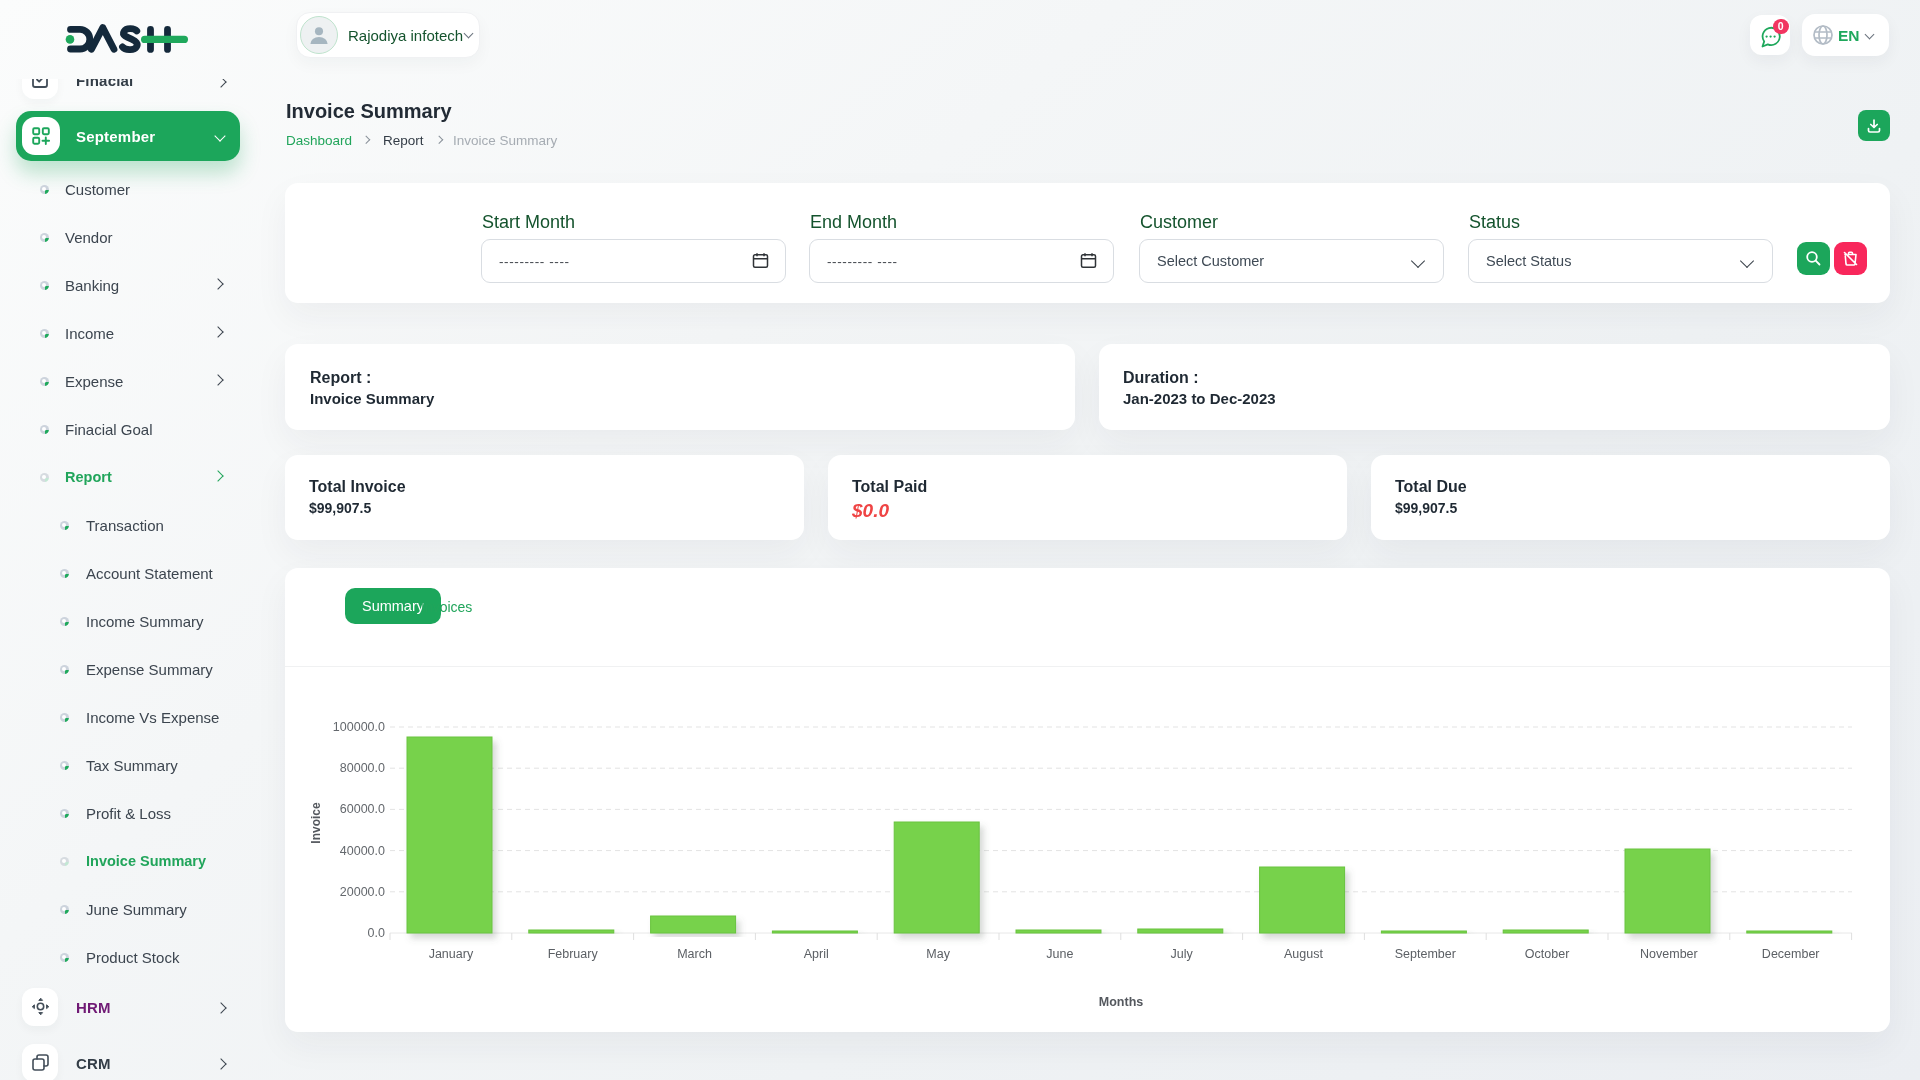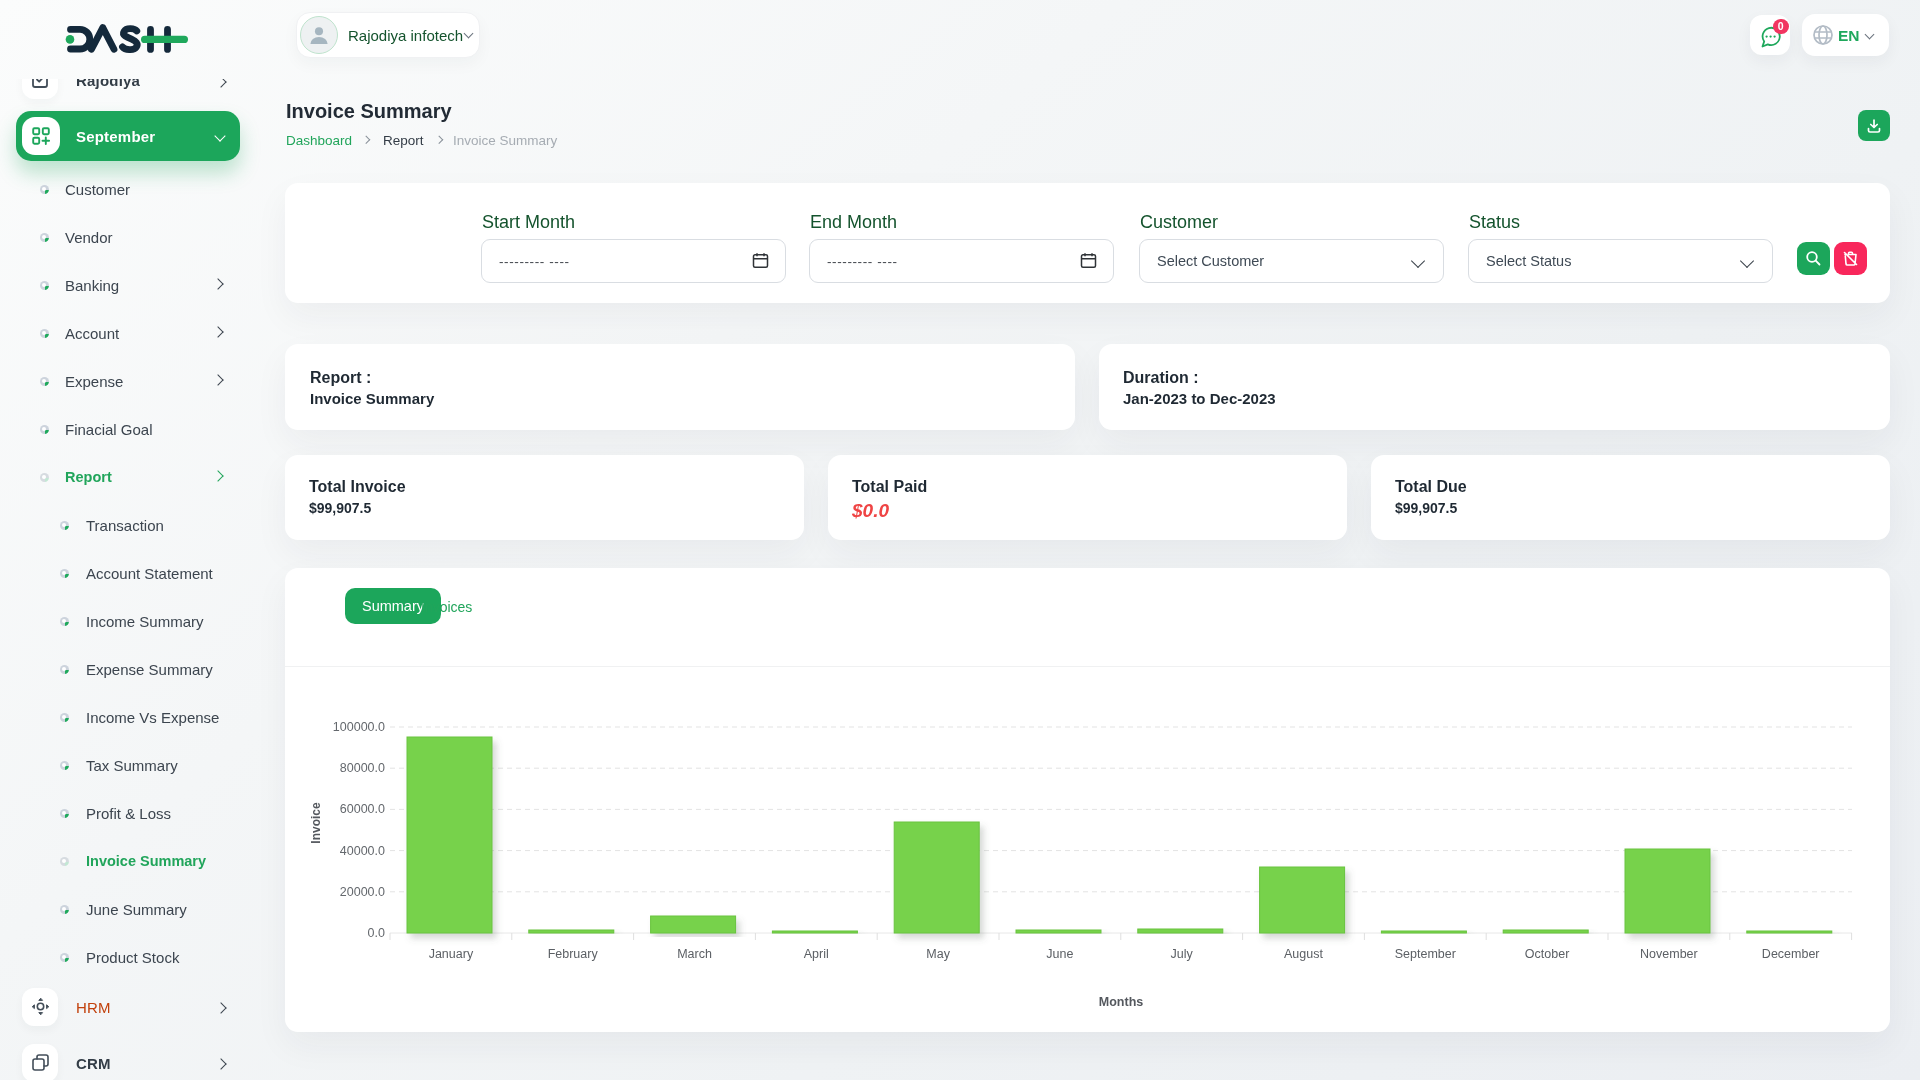--- a/index.html
+++ b/index.html
@@ -19,41 +19,41 @@
 </style>
 </head>
 <body>
 <div class="abs" style="left:0;top:79px;width:262px;height:1001px;overflow:hidden;">
 
 <div class="ico-box" style="left:22px;top:-18px;height:38px;"></div>
 <svg class="abs" style="left:31px;top:-8px;" width="18" height="18" viewBox="0 0 18 18" fill="none" stroke="#434e59" stroke-width="1.8" stroke-linecap="round" stroke-linejoin="round">
       <path d="M5.5 2.5 H4 a2 2 0 0 0 -2 2 V14 a2 2 0 0 0 2 2 H14 a2 2 0 0 0 2-2 V4.5 a2 2 0 0 0 -2-2 H12.5"></path>
       <path d="M6 8.5 L8.2 10.7 L12.5 6"></path>
     </svg>
-<div class="nav-txt" style="left:76px;top:-7px;font-weight:bold;letter-spacing:0.2px;color:#333d47;">Rajodiya</div>
+<div class="nav-txt" style="left:76px;top:-7px;font-weight:bold;letter-spacing:0.2px;color:#333d47;">Finacial</div>
 <div class="chev" style="left:217px;top:-1px;"></div>
 <div class="abs" style="left:16px;top:32px;width:224px;height:50px;background:#1ca65b;border-radius:15px;box-shadow:0 12px 20px rgba(28,166,91,0.28);"></div>
 <div class="abs" style="left:22px;top:38px;width:38px;height:38px;background:#fff;border-radius:13px;"></div>
 <svg class="abs" style="left:31px;top:47px;" width="20" height="20" viewBox="0 0 20 20" fill="none" stroke="#1ca65b" stroke-width="1.9" stroke-linecap="round" stroke-linejoin="round">
       <rect x="2.2" y="2.2" width="6" height="6" rx="1.2"></rect>
       <rect x="11.8" y="2.2" width="6" height="6" rx="1.2"></rect>
       <rect x="2.2" y="11.8" width="6" height="6" rx="1.2"></rect>
       <path d="M14.8 11.5 v6.5 M11.5 14.8 h6.6"></path>
     </svg>
 <div class="abs" style="left:76px;top:49px;font-size:15px;font-weight:bold;letter-spacing:0.2px;color:#fff;">September</div>
 <div class="chev" style="left:216px;top:53px;border-color:#fff;transform:rotate(45deg);"></div>
 <div class="bullet" style="left:39.5px;top:105.5px;background:conic-gradient(from 95deg,#1fa85c 0 78deg,#ccd3dc 78deg 360deg);"></div>
 <div class="nav-txt" style="left:65px;top:102px;">Customer</div>
 <div class="bullet" style="left:39.5px;top:153.5px;background:conic-gradient(from 95deg,#1fa85c 0 78deg,#ccd3dc 78deg 360deg);"></div>
 <div class="nav-txt" style="left:65px;top:150px;">Vendor</div>
 <div class="bullet" style="left:39.5px;top:201.5px;background:conic-gradient(from 95deg,#1fa85c 0 78deg,#ccd3dc 78deg 360deg);"></div>
 <div class="nav-txt" style="left:65px;top:198px;">Banking</div>
 <div class="chev" style="left:214px;top:201px;border-color:#3c454f;"></div>
 <div class="bullet" style="left:39.5px;top:249.5px;background:conic-gradient(from 95deg,#1fa85c 0 78deg,#ccd3dc 78deg 360deg);"></div>
-<div class="nav-txt" style="left:65px;top:246px;">Account</div>
+<div class="nav-txt" style="left:65px;top:246px;">Income</div>
 <div class="chev" style="left:214px;top:249px;border-color:#3c454f;"></div>
 <div class="bullet" style="left:39.5px;top:297.5px;background:conic-gradient(from 95deg,#1fa85c 0 78deg,#ccd3dc 78deg 360deg);"></div>
 <div class="nav-txt" style="left:65px;top:294px;">Expense</div>
 <div class="chev" style="left:214px;top:297px;border-color:#3c454f;"></div>
 <div class="bullet" style="left:39.5px;top:345.5px;background:conic-gradient(from 95deg,#1fa85c 0 78deg,#ccd3dc 78deg 360deg);"></div>
 <div class="nav-txt" style="left:65px;top:342px;">Finacial Goal</div>
 <div class="bullet" style="left:39.5px;top:393.5px;background:conic-gradient(from 95deg,#c3e7d4 0 78deg,#d6dbe0 78deg 360deg);"></div>
 <div class="nav-txt" style="left:65px;top:390px;color:#21a55b;font-weight:bold;font-size:14.5px;">Report</div>
 <div class="chev" style="left:214px;top:393px;border-color:#21a55b;"></div>
 <div class="bullet" style="left:59.5px;top:441.5px;background:conic-gradient(from 95deg,#1fa85c 0 78deg,#ccd3dc 78deg 360deg);"></div>
@@ -74,21 +74,21 @@
 <div class="nav-txt" style="left:86px;top:774px;color:#21a55b;font-weight:bold;font-size:14.5px;">Invoice Summary</div>
 <div class="bullet" style="left:59.5px;top:825.5px;background:conic-gradient(from 95deg,#1fa85c 0 78deg,#ccd3dc 78deg 360deg);"></div>
 <div class="nav-txt" style="left:86px;top:822px;">June Summary</div>
 <div class="bullet" style="left:59.5px;top:873.5px;background:conic-gradient(from 95deg,#1fa85c 0 78deg,#ccd3dc 78deg 360deg);"></div>
 <div class="nav-txt" style="left:86px;top:870px;text-align:center;">Product Stock</div>
 <div class="ico-box" style="left:22px;top:909px;height:38px;"></div>
 <svg class="abs" style="left:31px;top:918px;" width="19" height="19" viewBox="0 0 19 19" fill="none" stroke="#434e59" stroke-width="1.6" stroke-linecap="round" stroke-linejoin="round">
       <circle cx="9.5" cy="9.5" r="3.2"></circle>
       <path d="M9.5 1.5 L7.8 3.4 h3.4 Z M9.5 17.5 L7.8 15.6 h3.4 Z M1.5 9.5 L3.4 7.8 v3.4 Z M17.5 9.5 L15.6 7.8 v3.4 Z" fill="#434e59" stroke-width="1"></path>
     </svg>
-<div class="nav-txt" style="left:76px;top:920px;font-weight:normal;letter-spacing:0.2px;color:#c2410c;">HRM</div>
+<div class="nav-txt" style="left:76px;top:920px;font-weight:bold;letter-spacing:0.2px;color:#701a75;">HRM</div>
 <div class="chev" style="left:217px;top:925px;"></div>
 <div class="ico-box" style="left:22px;top:965px;height:38px;"></div>
 <svg class="abs" style="left:31px;top:974px;" width="19" height="19" viewBox="0 0 19 19" fill="none" stroke="#434e59" stroke-width="1.6" stroke-linecap="round" stroke-linejoin="round">
       <rect x="2" y="6" width="11" height="11" rx="2"></rect>
       <path d="M6 6 V4 a2 2 0 0 1 2-2 h7 a2 2 0 0 1 2 2 v7 a2 2 0 0 1 -2 2 h-2"></path>
     </svg>
 <div class="nav-txt" style="left:76px;top:976px;font-weight:bold;letter-spacing:0.2px;color:#333d47;">CRM</div>
 <div class="chev" style="left:217px;top:981px;"></div>
 </div>
 <svg class="abs" style="left:60px;top:18px;" width="135" height="44" viewBox="0 0 135 44">

